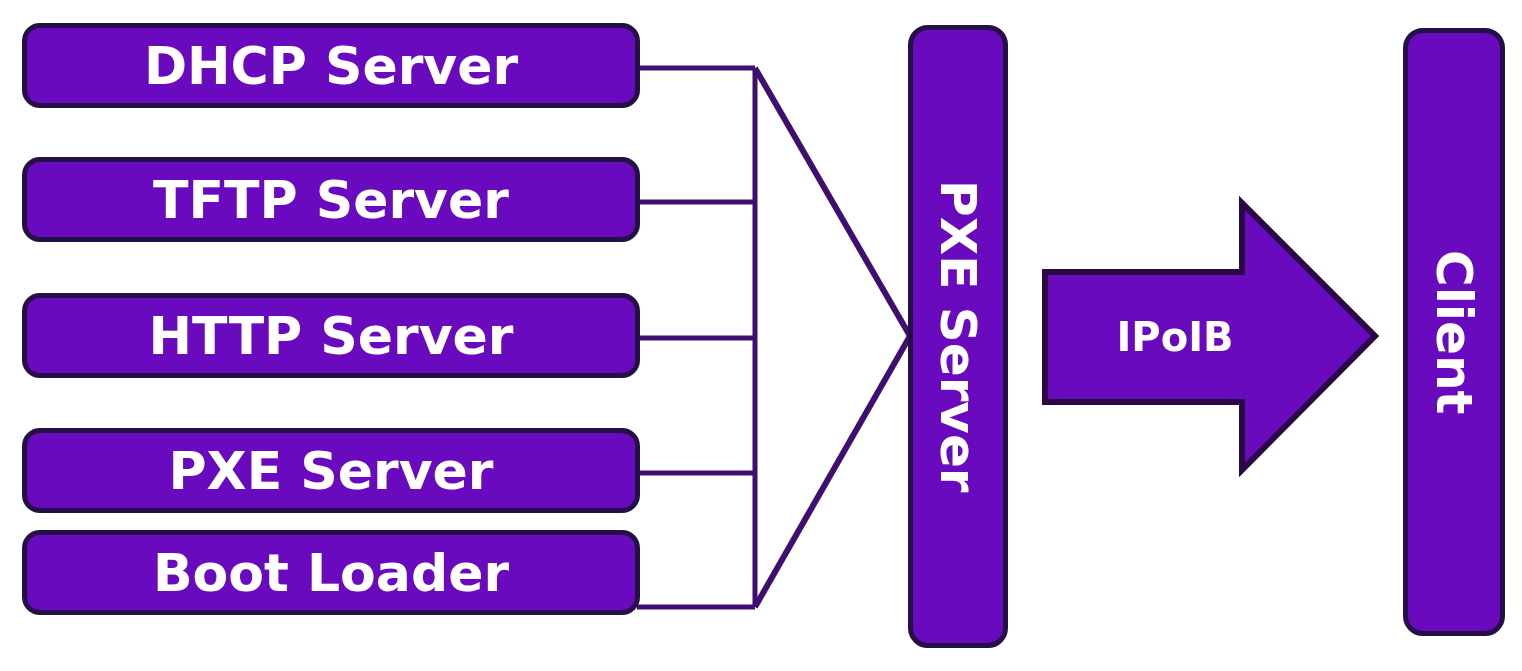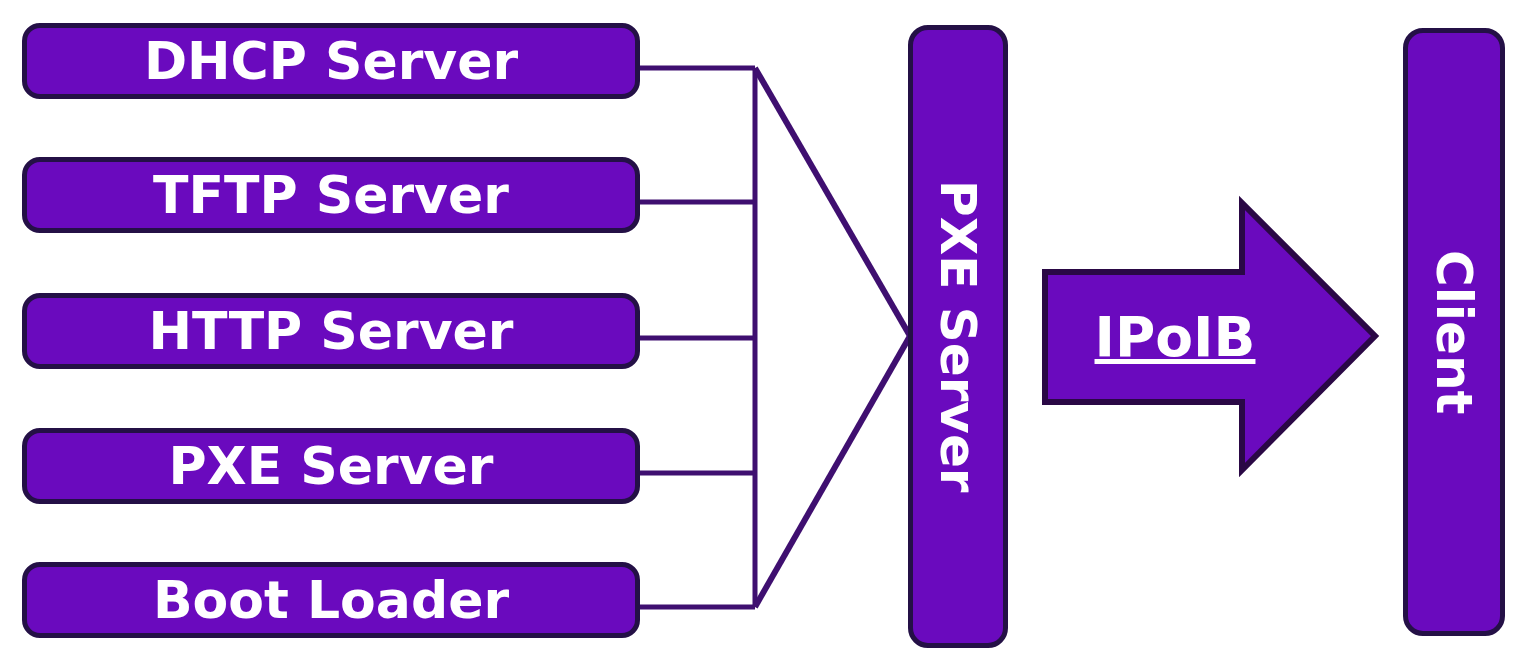--- a/index.html
+++ b/index.html
@@ -34,37 +34,37 @@
   svg.wires polygon.arrow {
     fill: var(--box-fill);
     stroke: var(--arrow-border);
     stroke-width: 6;
     stroke-linejoin: miter;
   }
   .server-box {
     position: absolute;
     left: 22px;
     width: 618px;
-    height: 76px;
+    height: 85px;
     background: var(--box-fill);
     border: 5px solid var(--box-border);
     border-radius: 18px;
     display: flex;
     align-items: center;
     justify-content: center;
     color: var(--text);
     font-size: 52px;
     font-weight: bold;
     white-space: nowrap;
   }
   .pos-0 { top: 23px; }
   .pos-1 { top: 157px; }
   .pos-2 { top: 293px; }
   .pos-3 { top: 428px; }
-  .pos-4 { top: 562px; }
+  .pos-4 { top: 530px; }
   .vbox {
     position: absolute;
     background: var(--box-fill);
     border: 5px solid var(--box-border);
     border-radius: 20px;
     display: flex;
     align-items: center;
     justify-content: center;
     color: var(--text);
     font-weight: bold;
@@ -80,25 +80,24 @@
   .arrow-label {
     position: absolute;
     left: 1050px;
     top: 272px;
     width: 250px;
     height: 130px;
     display: flex;
     align-items: center;
     justify-content: center;
     color: var(--text);
-    font-size: 55px;
+    font-size: 40px;
     font-weight: bold;
     white-space: nowrap;
     pointer-events: none;
-    text-decoration: underline;
   }
 </style>
 </head>
 <body>
 
 <div class="canvas">
 
   <svg class="wires" viewBox="0 0 1522 671" aria-hidden="true">
 
     <line x1="637" y1="68" x2="755" y2="68"></line>

